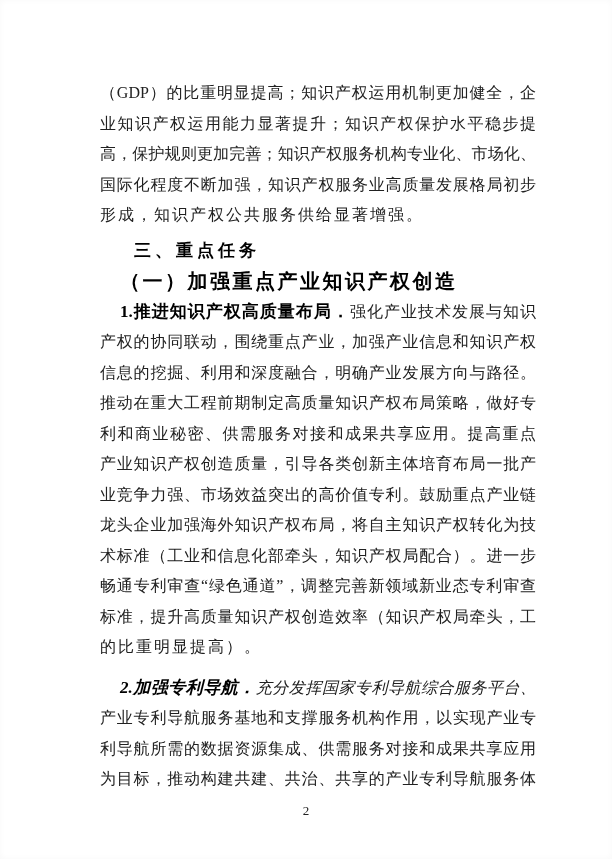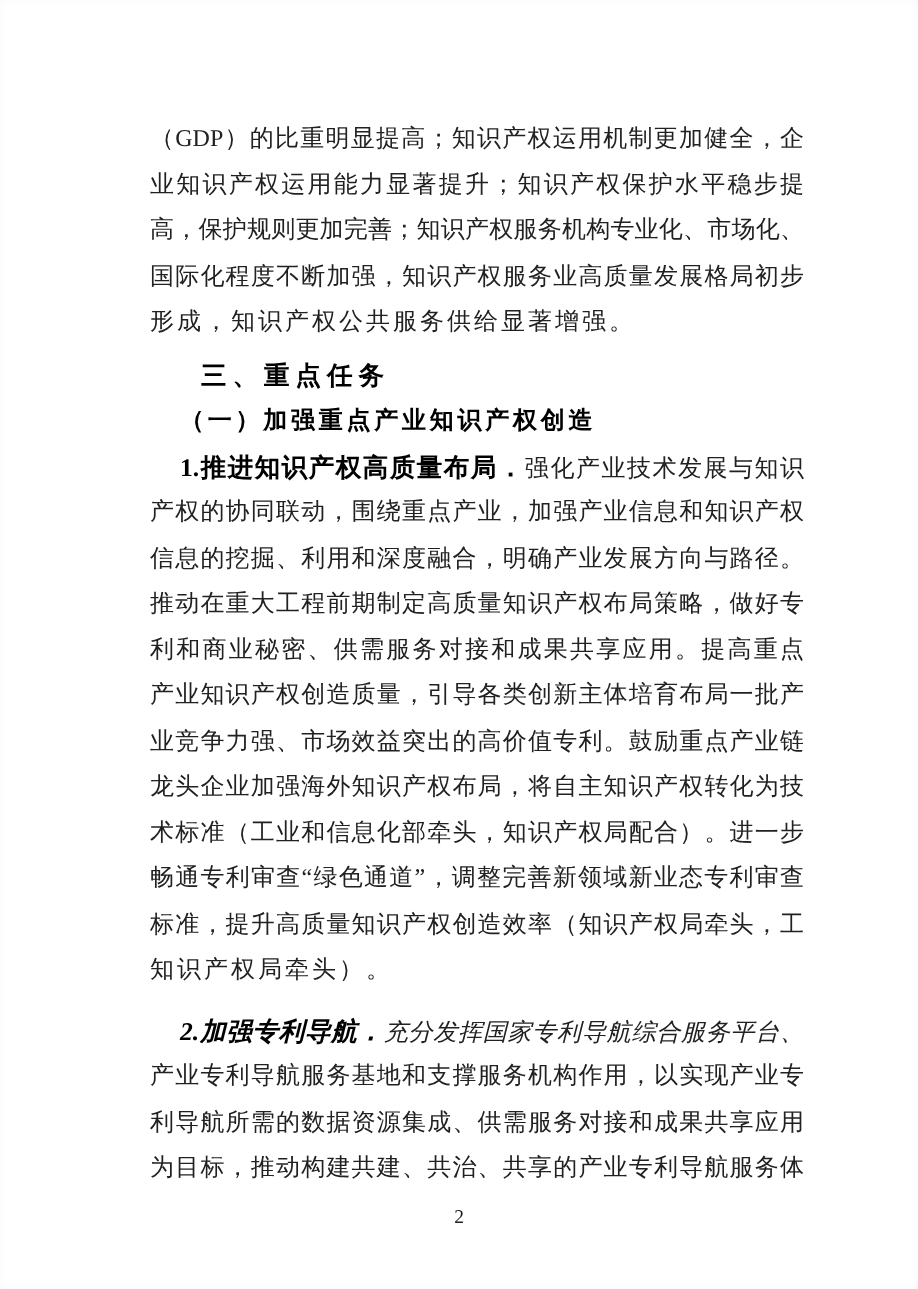--- a/index.html
+++ b/index.html
@@ -39,21 +39,21 @@
     font-size: 17px;
     letter-spacing: 4px;
     padding-left: 34px;
     color: var(--heading-color, #000000);
     text-align: right;
     text-align-last: left;
     margin-top: 5px;
   }
   .line.h2 {
     font-weight: 700;
-    font-size: 16px;
+    font-size: 20px;
     letter-spacing: 2.5px;
     padding-left: 20px;
     color: var(--heading-color, #000000);
     text-align: right;
     text-align-last: left;
   }
   .line.lead { padding-left: 20px; }
   .line.lead .b {
     font-weight: 700;
     font-size: 17px;
@@ -85,20 +85,20 @@
     <div class="line">产权的协同联动，围绕重点产业，加强产业信息和知识产权</div>
     <div class="line">信息的挖掘、利用和深度融合，明确产业发展方向与路径。</div>
     <div class="line">推动在重大工程前期制定高质量知识产权布局策略，做好专</div>
     <div class="line">利和商业秘密、供需服务对接和成果共享应用。提高重点</div>
     <div class="line">产业知识产权创造质量，引导各类创新主体培育布局一批产</div>
     <div class="line">业竞争力强、市场效益突出的高价值专利。鼓励重点产业链</div>
     <div class="line">龙头企业加强海外知识产权布局，将自主知识产权转化为技</div>
     <div class="line">术标准（工业和信息化部牵头，知识产权局配合）。进一步</div>
     <div class="line">畅通专利审查“绿色通道”，调整完善新领域新业态专利审查</div>
     <div class="line">标准，提升高质量知识产权创造效率（知识产权局牵头，工</div>
-    <div class="line short">知识产权局牵头）。</div>
+    <div class="line short">的比重明显提高）。</div>
     <div class="line lead p2"><span class="b">2.加强专利导航．</span><span>充分发挥国家专利导航综合服务平台、</span></div>
     <div class="line">产业专利导航服务基地和支撑服务机构作用，以实现产业专</div>
     <div class="line">利导航所需的数据资源集成、供需服务对接和成果共享应用</div>
     <div class="line">为目标，推动构建共建、共治、共享的产业专利导航服务体</div>
   </div>
   <div class="pageno">2</div>
 </div>
 
 </body></html>

